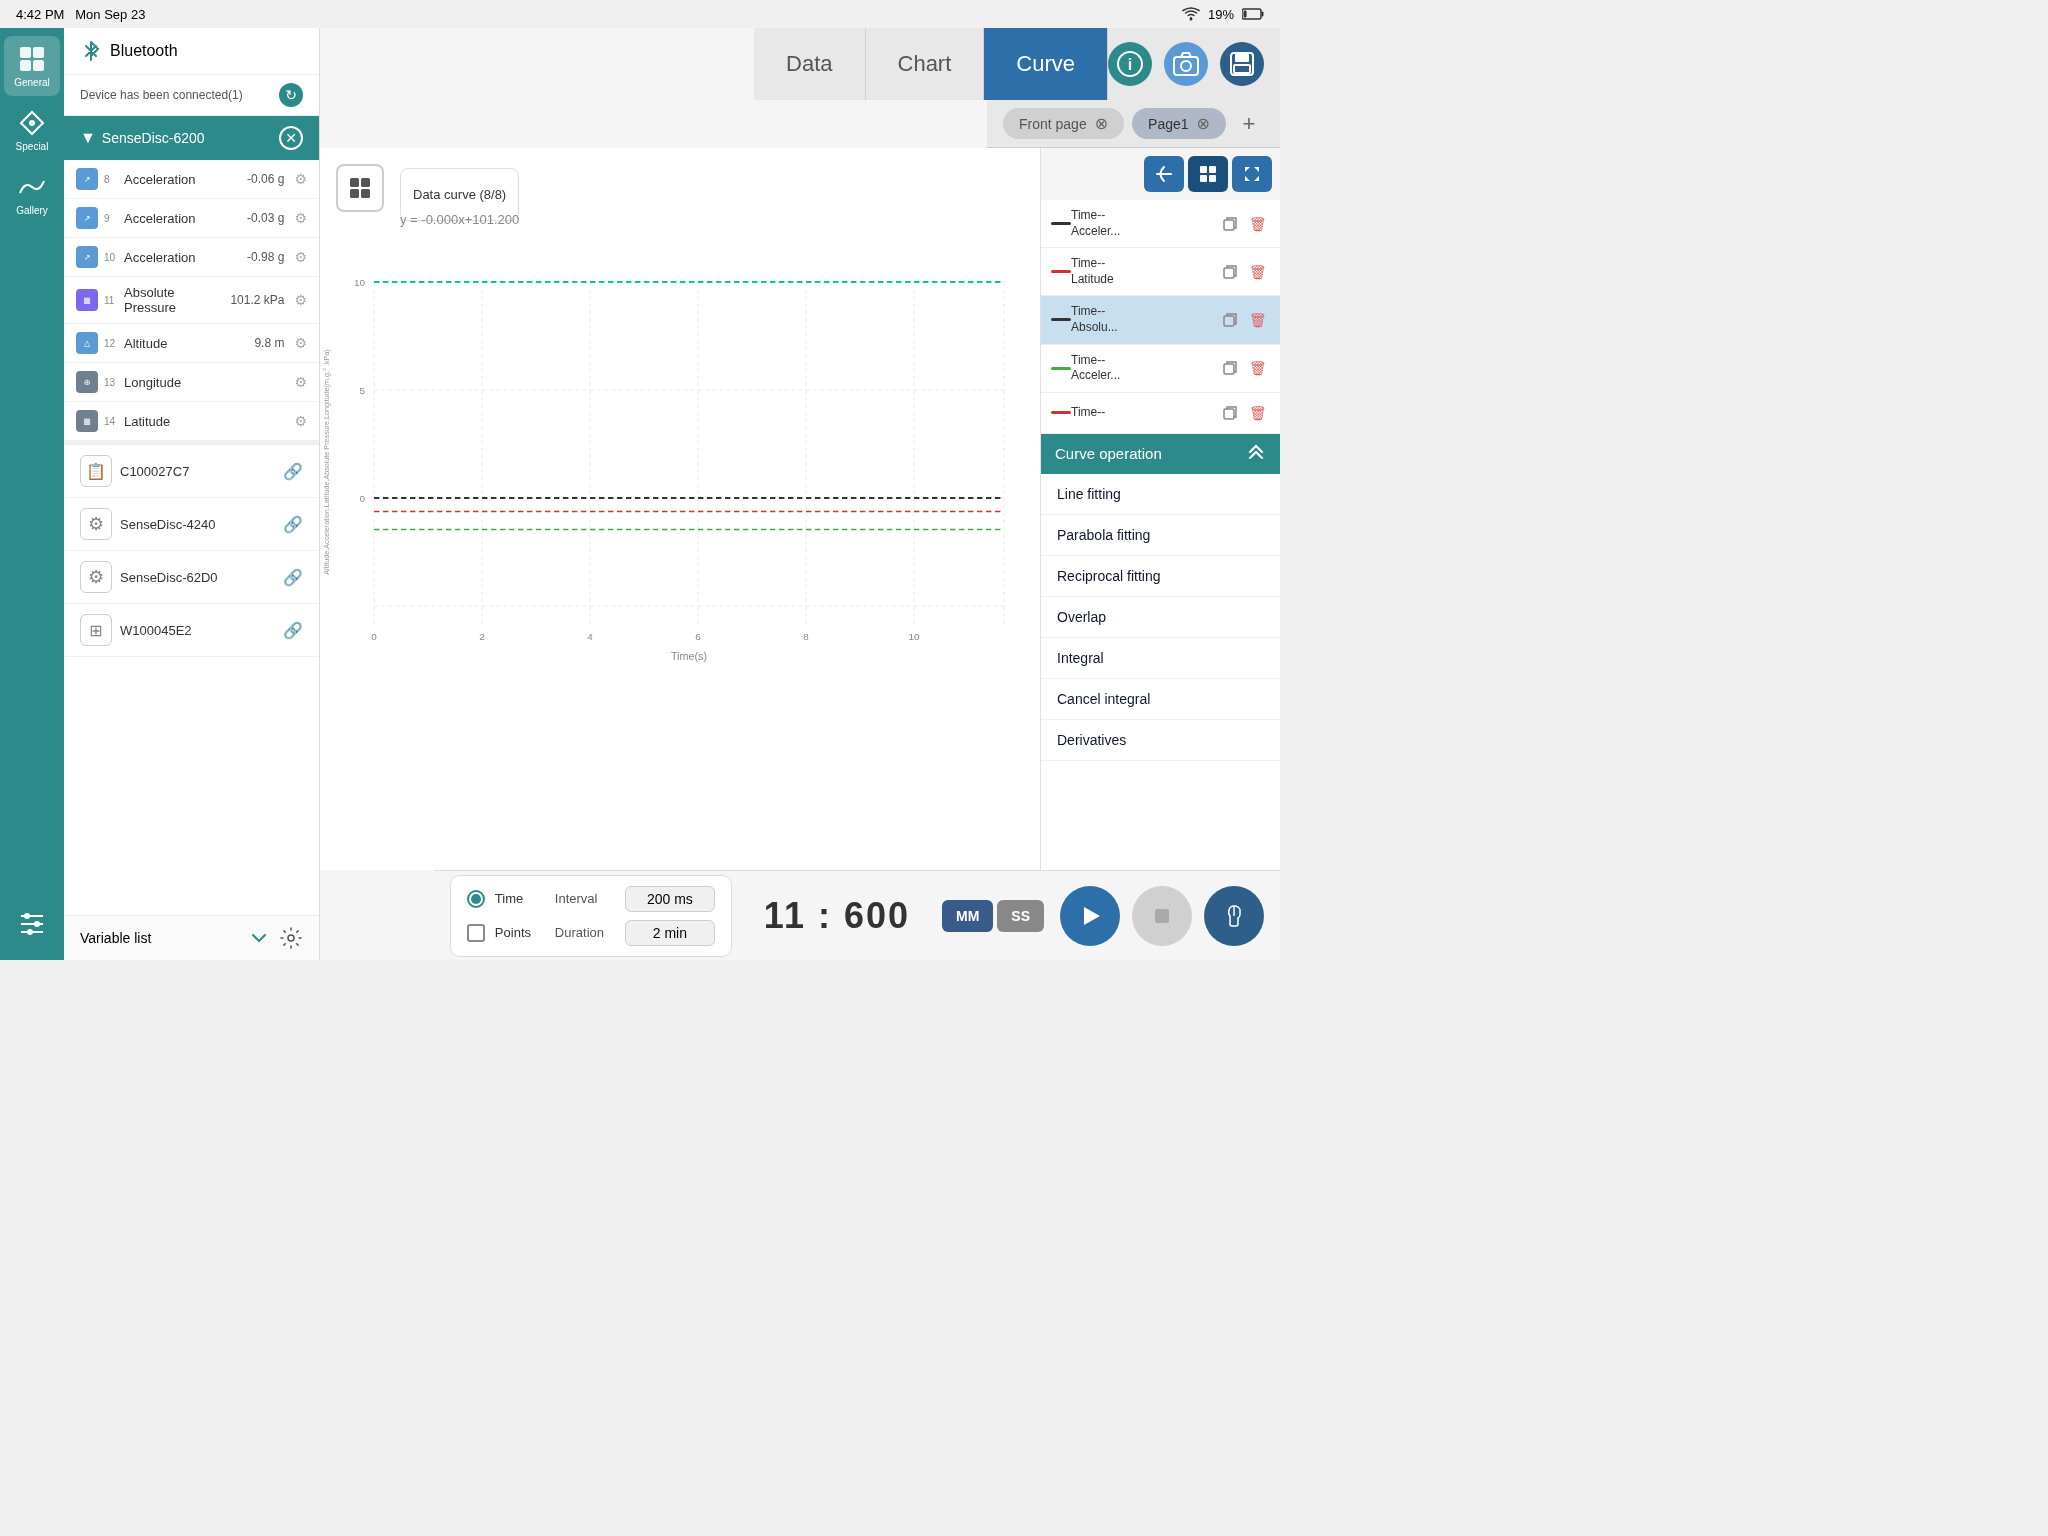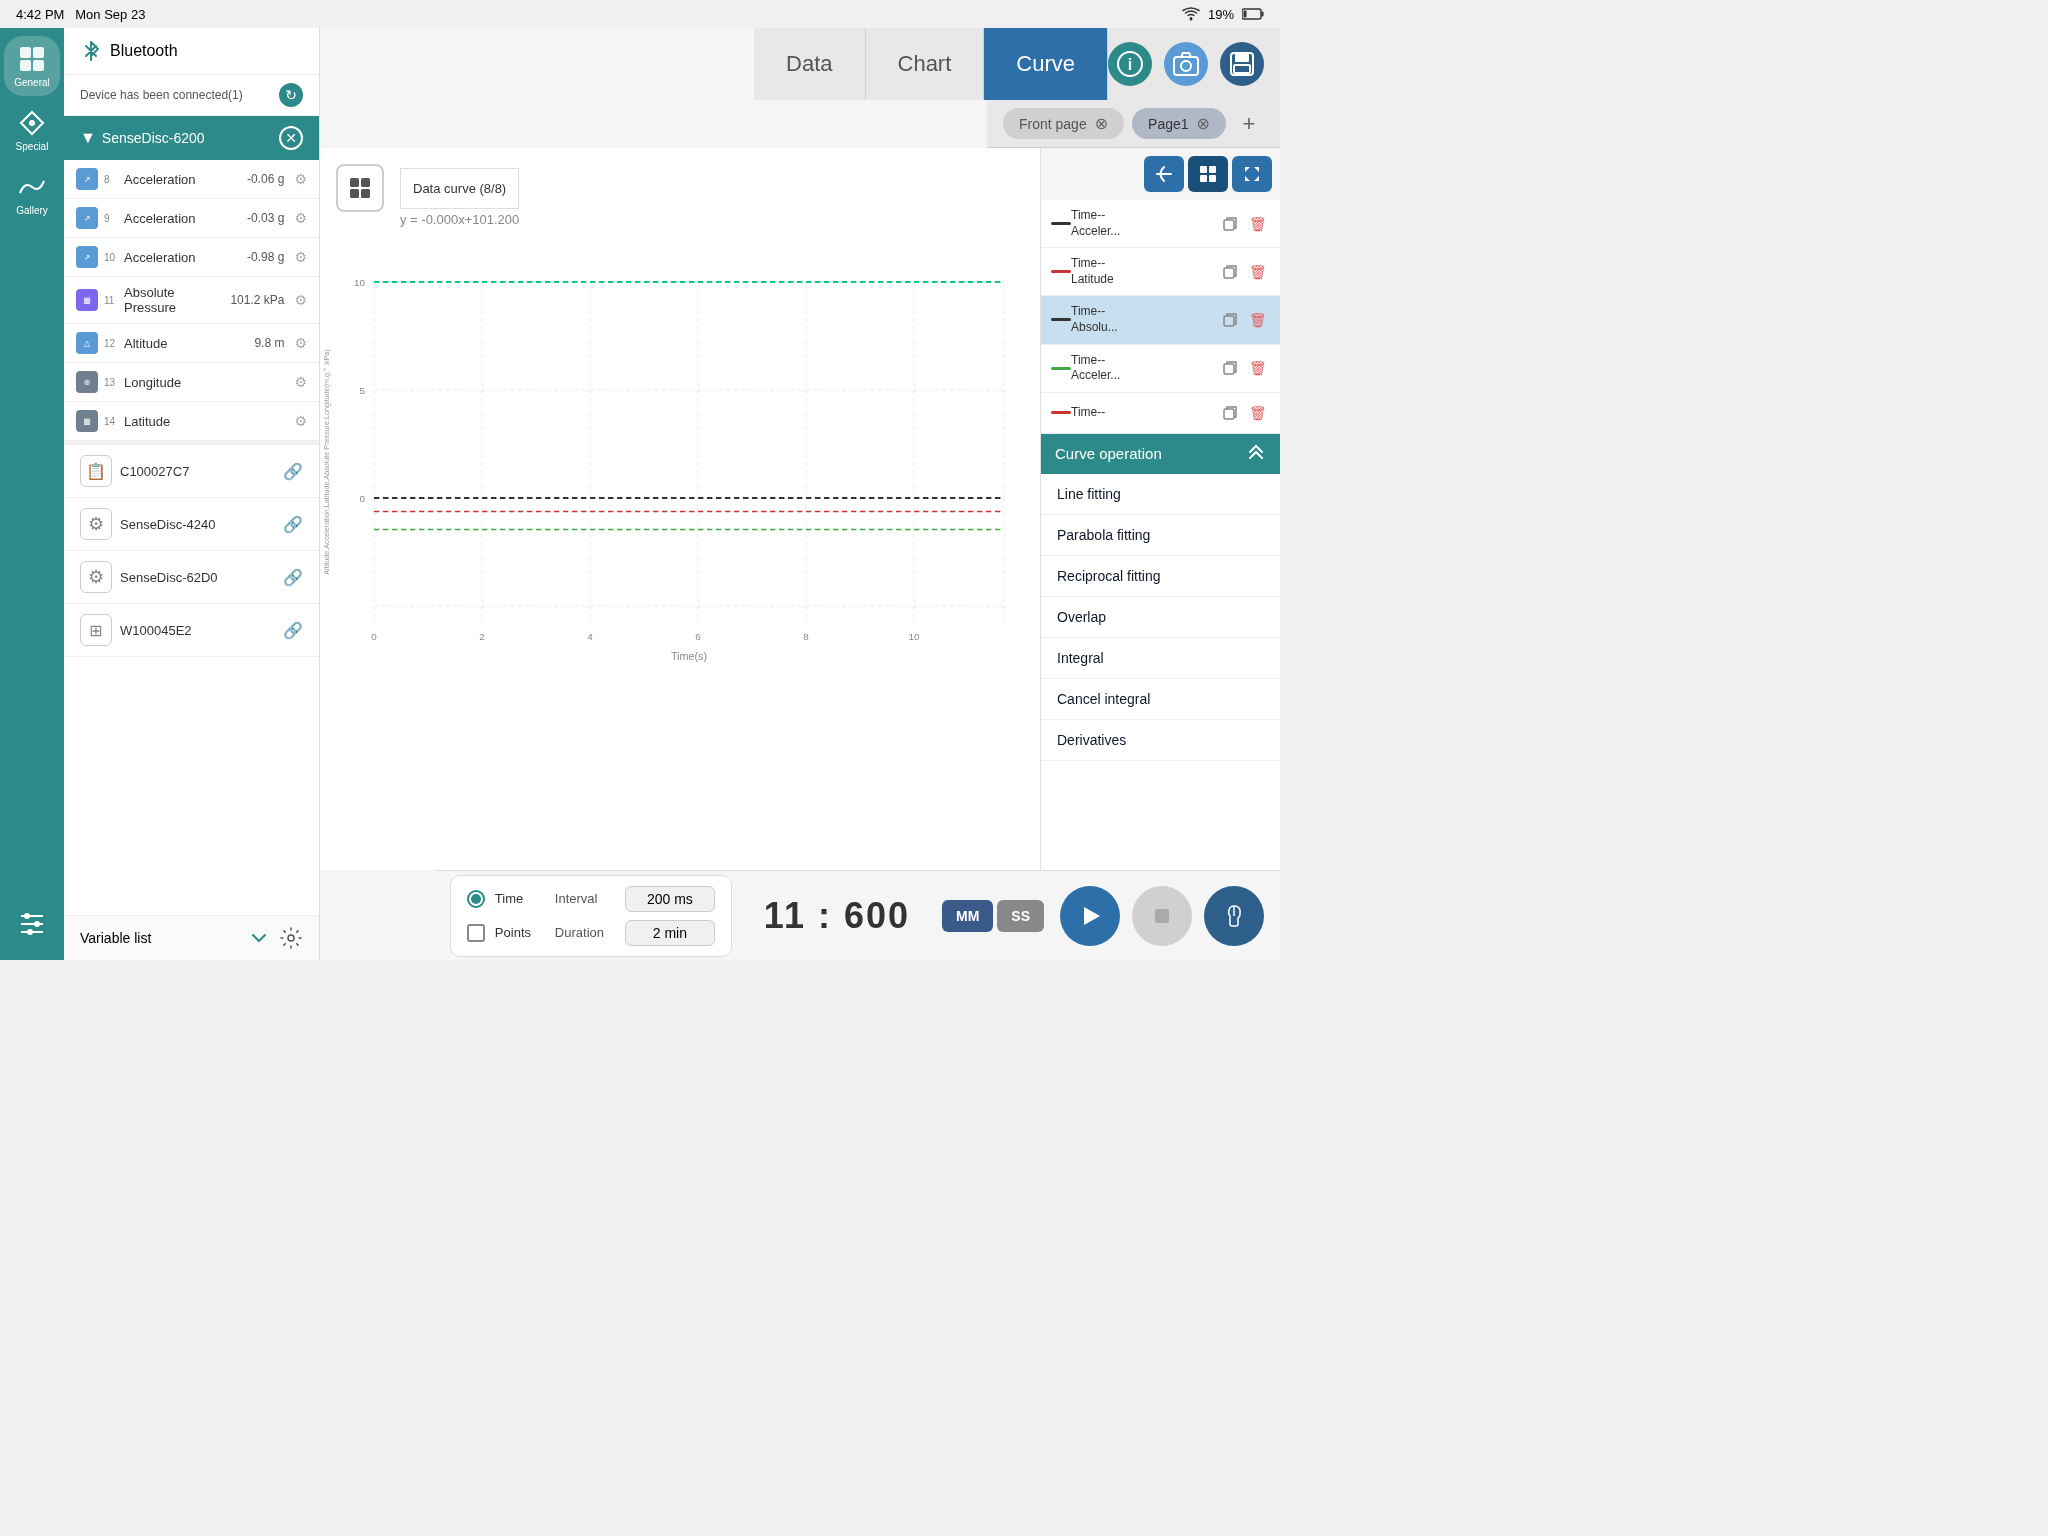--- a/index.html
+++ b/index.html
@@ -40,21 +40,21 @@
       display: flex;
       flex-direction: column;
       align-items: center;
       justify-content: center;
       color: white;
       cursor: pointer;
       border-radius: 8px;
       gap: 4px;
       font-size: 10px;
     }
-    .sidebar-icon-item.active { background: rgba(255,255,255,0.2); border-radius: 19px; }
+    .sidebar-icon-item.active { background: rgba(255,255,255,0.2); }
     .sidebar-icon-item svg { width: 28px; height: 28px; }
 
     
     .device-panel {
       width: 256px;
       background: white;
       border-right: 1px solid #ddd;
       display: flex;
       flex-direction: column;
     }
@@ -661,21 +661,21 @@
             <svg width="24" height="24" viewBox="0 0 24 24" fill="none">
               <rect x="2" y="2" width="9" height="9" rx="1.5" fill="#555"></rect>
               <rect x="13" y="2" width="9" height="9" rx="1.5" fill="#555"></rect>
               <rect x="2" y="13" width="9" height="9" rx="1.5" fill="#555"></rect>
               <rect x="13" y="13" width="9" height="9" rx="1.5" fill="#555"></rect>
             </svg>
           </div>
         </div>
 
         
-        <div style="position:absolute;top:20px;left:80px;background:rgba(255,255,255,0.9);border:1px solid #ddd;border-radius:0;padding:12px 12px;font-size:13px;color:#333;z-index:5;">
+        <div style="position:absolute;top:20px;left:80px;background:rgba(255,255,255,0.9);border:1px solid #ddd;border-radius:8px;padding:18px 12px;font-size:13px;color:#333;z-index:5;">
           <span>Data curve (8/8)</span>
         </div>
         <div style="position:absolute;top:64px;left:80px;font-size:13px;color:#888;z-index:5;">
           <span>y = -0.000x+101.200</span>
         </div>
 
         
         <svg width="100%" height="520" viewBox="0 0 800 520" style="margin-top:20px;">
 
           <text x="10" y="280" transform="rotate(-90 10 280)" text-anchor="middle" font-size="8" fill="#999" font-family="Arial">Altitude,Acceleration,Latitude,Absolute Pressure,Longitude(m,g,° ,kPa)</text>

